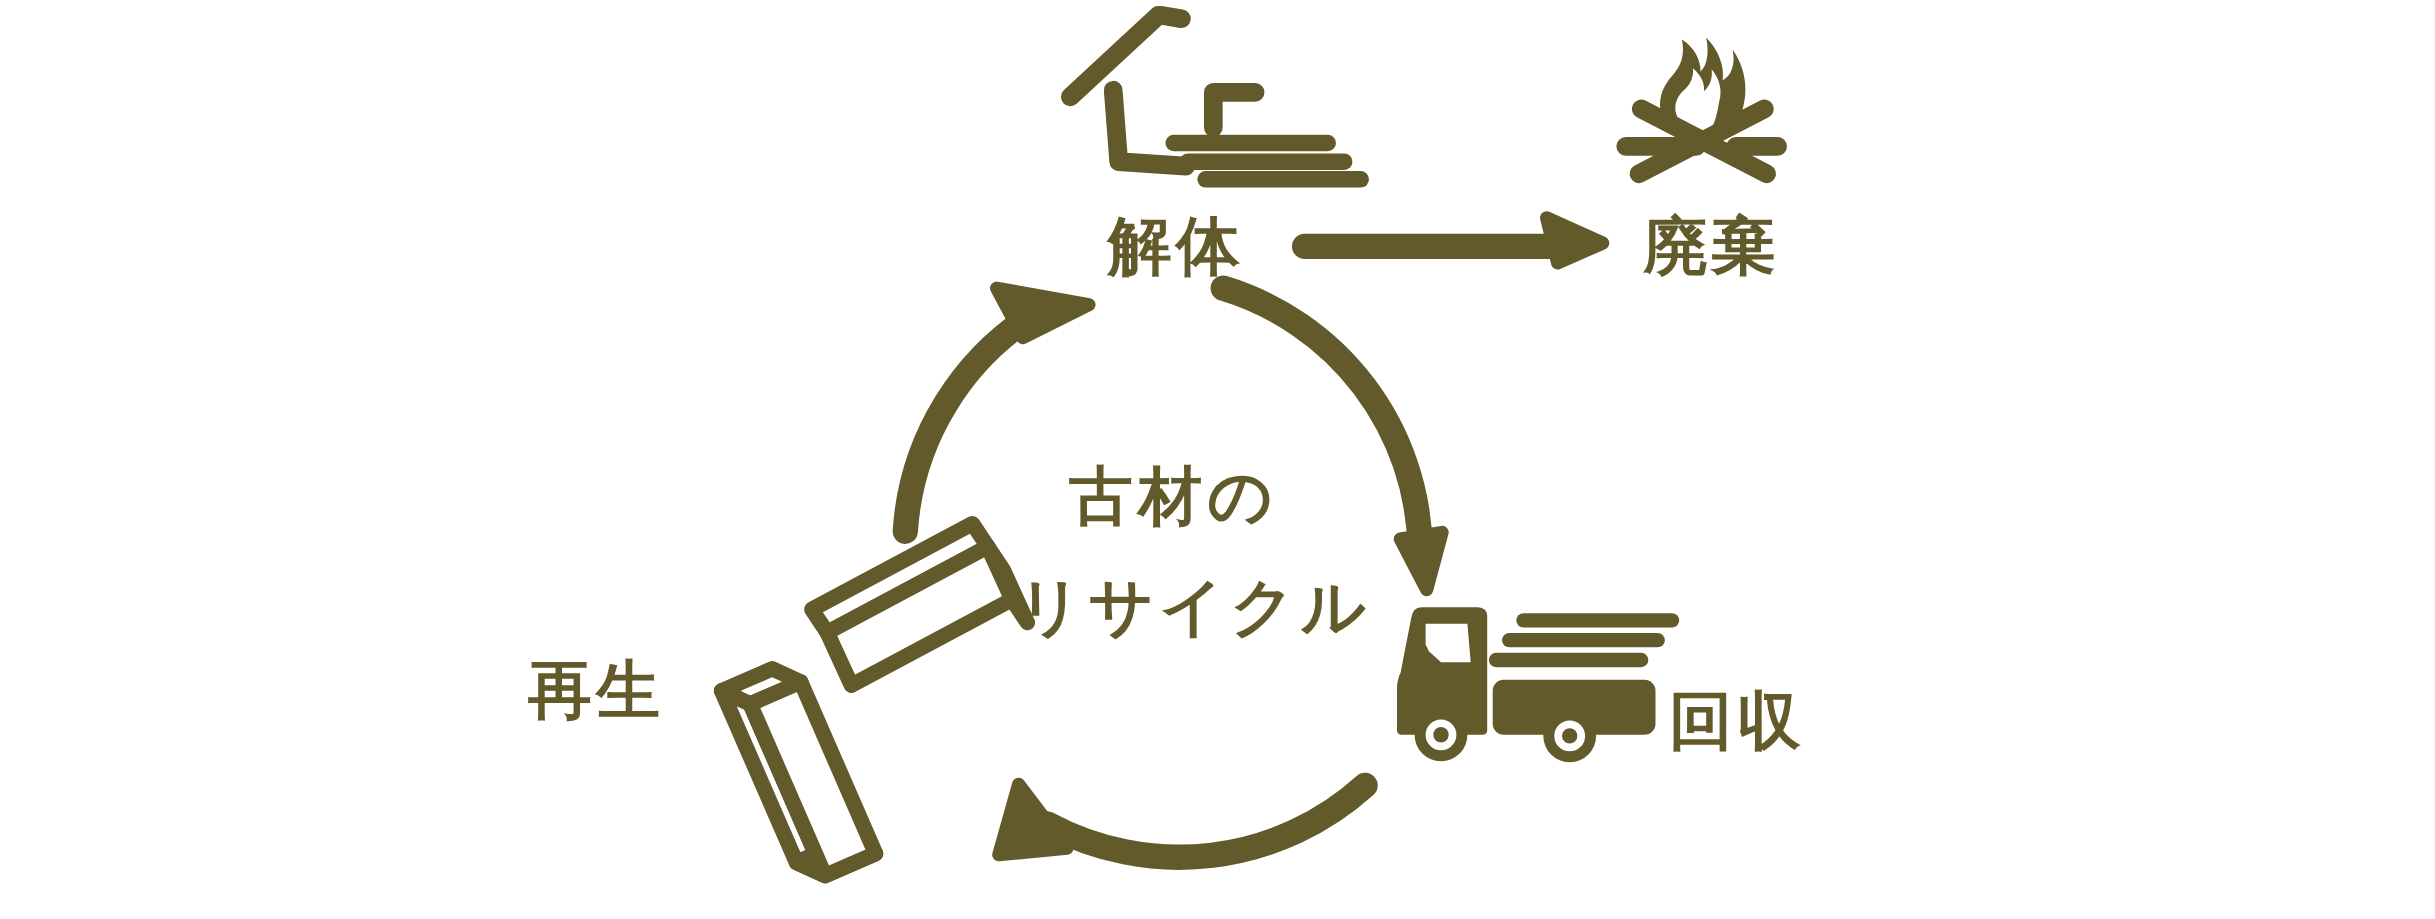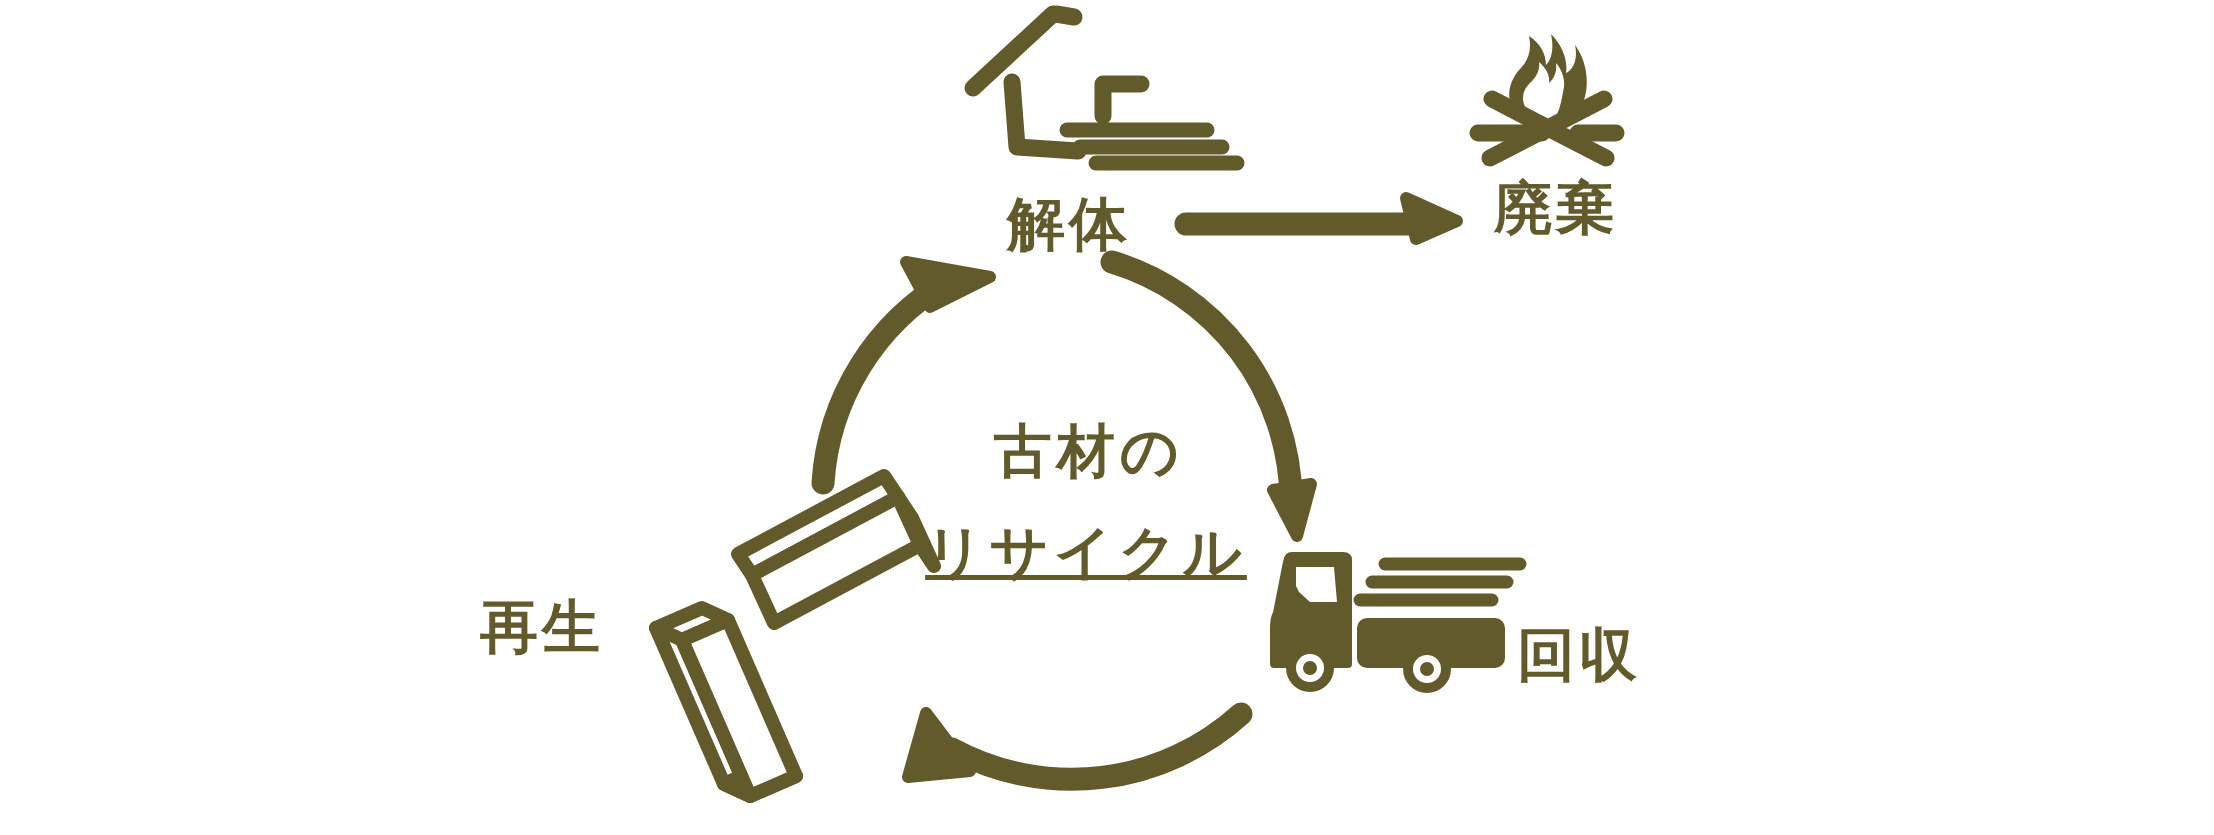--- a/index.html
+++ b/index.html
@@ -126,20 +126,20 @@
       <path d="M 139,329 L 165,341 L 211,321 L 185,309 Z"></path>
       <path d="M 97,185 L 143,165 L 211,321 L 165,341 Z"></path>
 
       <path d="M 153,99 L 299,21 L 313,42 L 167,120 Z"></path>
       <path d="M 313,42 L 327,63 L 349,111 L 335,90 Z"></path>
       <path d="M 167,120 L 313,42 L 335,90 L 189,168 Z"></path>
     </g>
   </svg>
 
   <div class="node-label" style="left:1069px; top:224px;">解体</div>
-  <div class="node-label" style="left:1556px; top:208px;">廃棄</div>
+  <div class="node-label" style="left:1556px; top:224px;">廃棄</div>
   <div class="node-label" style="left:1579px; top:655px;">回収</div>
   <div class="node-label" style="left:542px; top:627px;">再生</div>
 
-  <div class="center-line" style="left:1089px; top:451px;">古材の</div>
-  <div class="center-line" style="left:1086px; top:552px;text-decoration:underline;">リサイクル</div>
+  <div class="center-line" style="left:1067px; top:451px;">古材の</div>
+  <div class="center-line" style="left:1086px; top:552px;">リサイクル</div>
 
 </div>
 
 </body></html>

